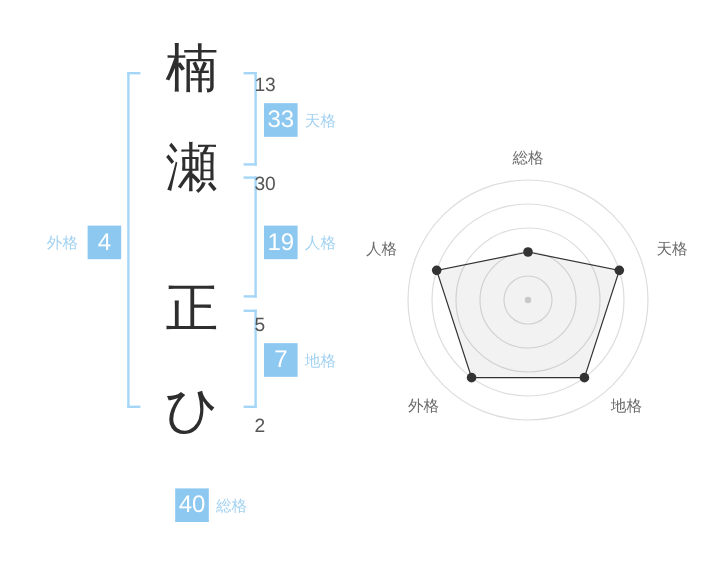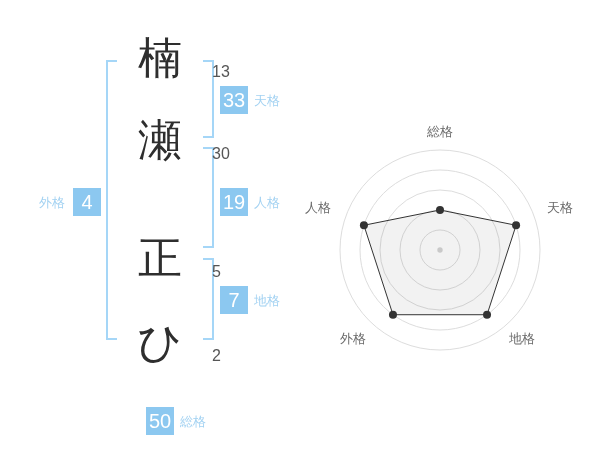--- a/index.html
+++ b/index.html
@@ -78,21 +78,21 @@
 
   <div class="badge" style="left:220px;top:188px">19</div>
   <div class="badge-label" style="left:254px;top:188px">人格</div>
 
   <div class="badge" style="left:220px;top:286px">7</div>
   <div class="badge-label" style="left:254px;top:286px">地格</div>
 
   <div class="badge-label" style="left:39px;top:188px">外格</div>
   <div class="badge" style="left:73px;top:188px">4</div>
 
-  <div class="badge" style="left:146px;top:407px">50</div>
+  <div class="badge" style="left:146px;top:407px">40</div>
   <div class="badge-label" style="left:180px;top:407px">総格</div>
 
   <div class="radar-wrap">
     <svg id="radar" width="300" height="280">
         <circle cx="140" cy="150" r="20" fill="none" stroke="#dddddd" stroke-width="1"></circle>
         <circle cx="140" cy="150" r="40" fill="none" stroke="#dddddd" stroke-width="1"></circle>
         <circle cx="140" cy="150" r="60" fill="none" stroke="#dddddd" stroke-width="1"></circle>
         <circle cx="140" cy="150" r="80" fill="none" stroke="#dddddd" stroke-width="1"></circle>
         <circle cx="140" cy="150" r="100" fill="none" stroke="#dddddd" stroke-width="1"></circle>
         <polygon points="140,110 216.0845213036123,125.2786404500042 187.02282018339787,214.72135954999578 92.97717981660216,214.72135954999578 63.91547869638772,125.27864045000419" fill="rgba(0,0,0,0.05)" stroke="#333333" stroke-width="1"></polygon>

